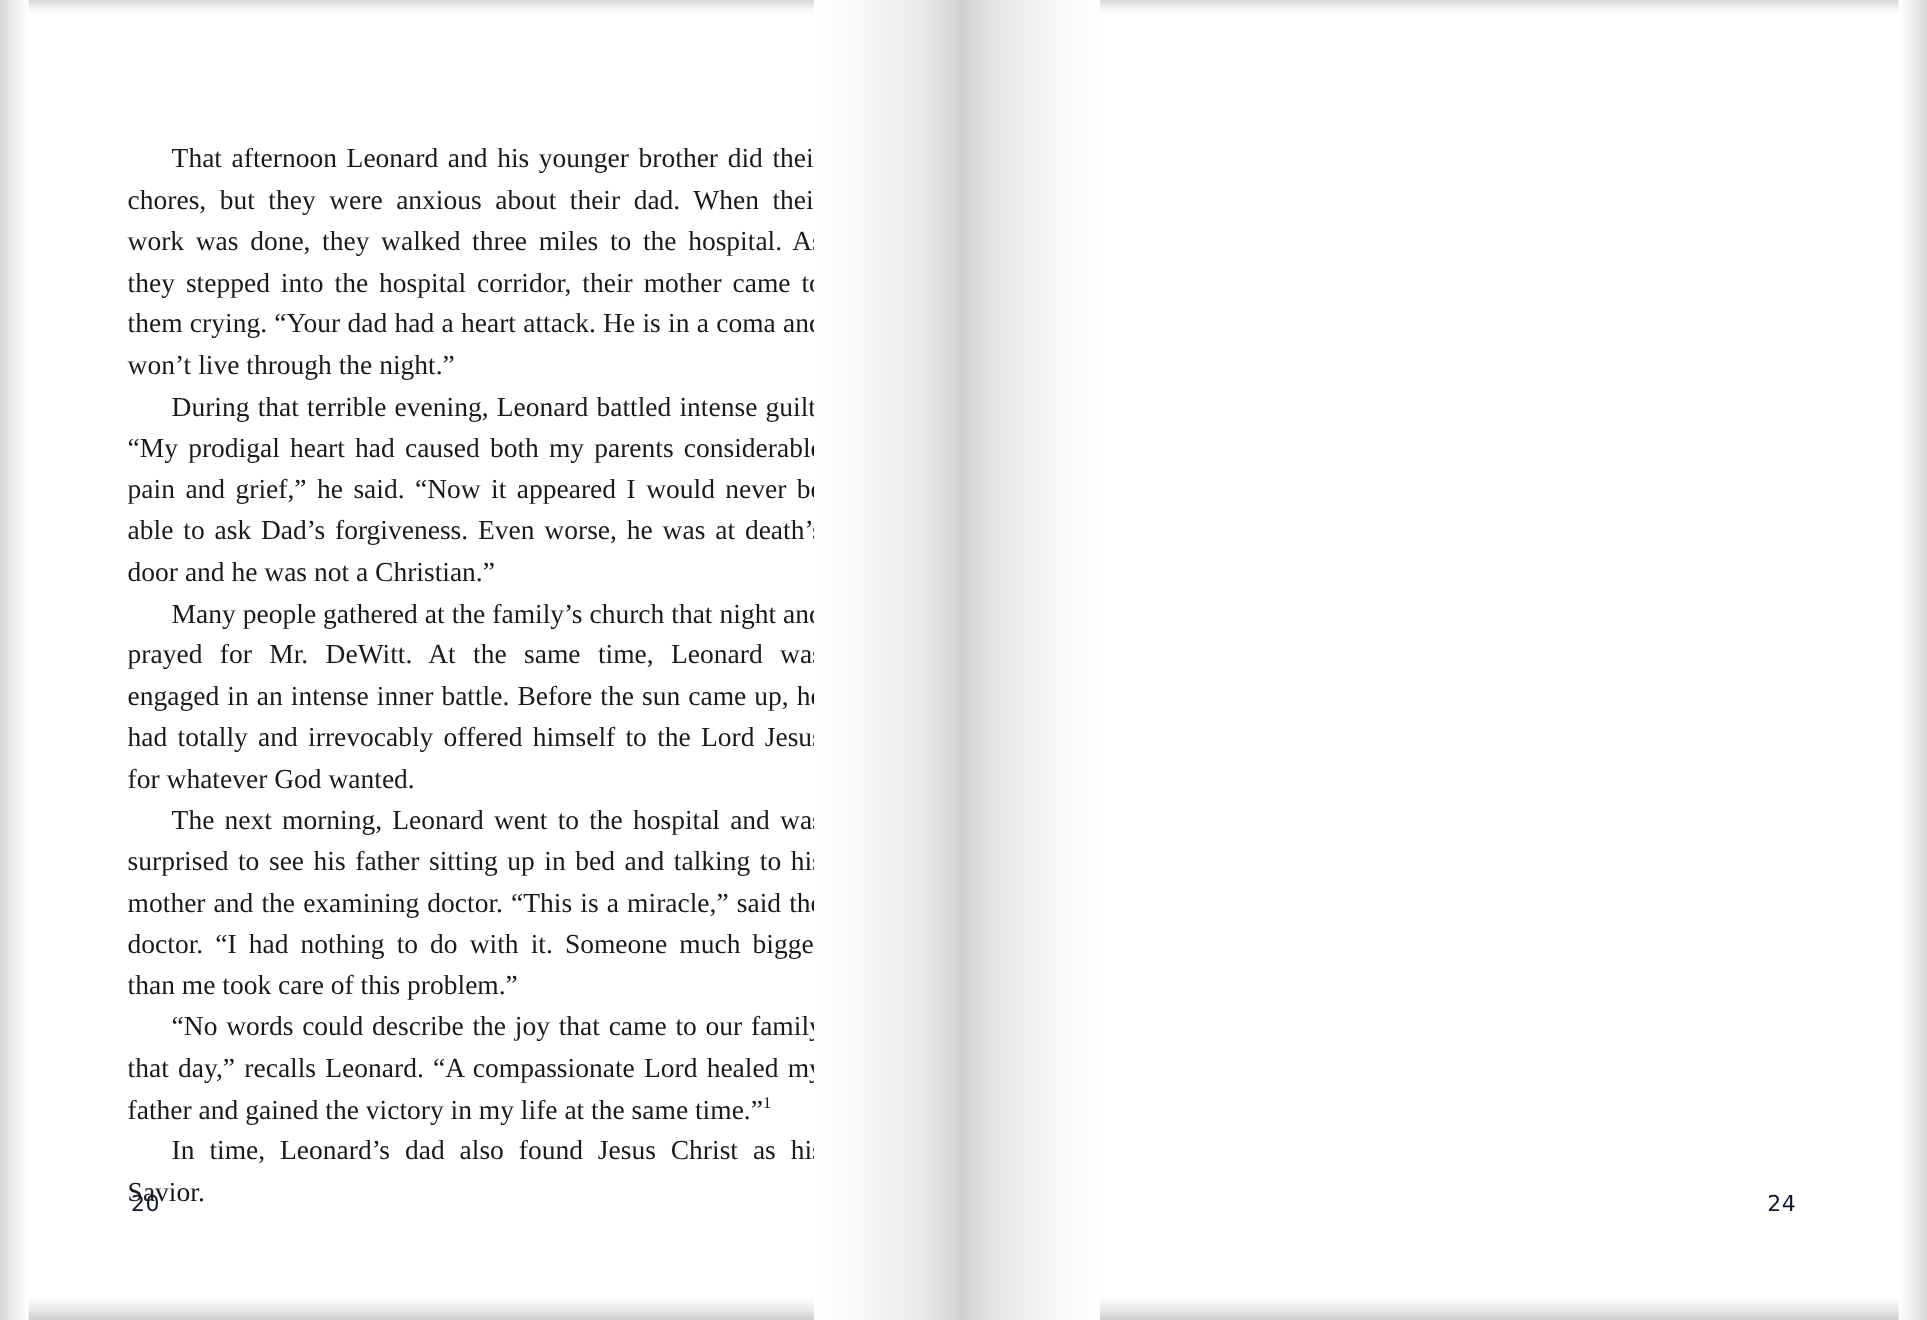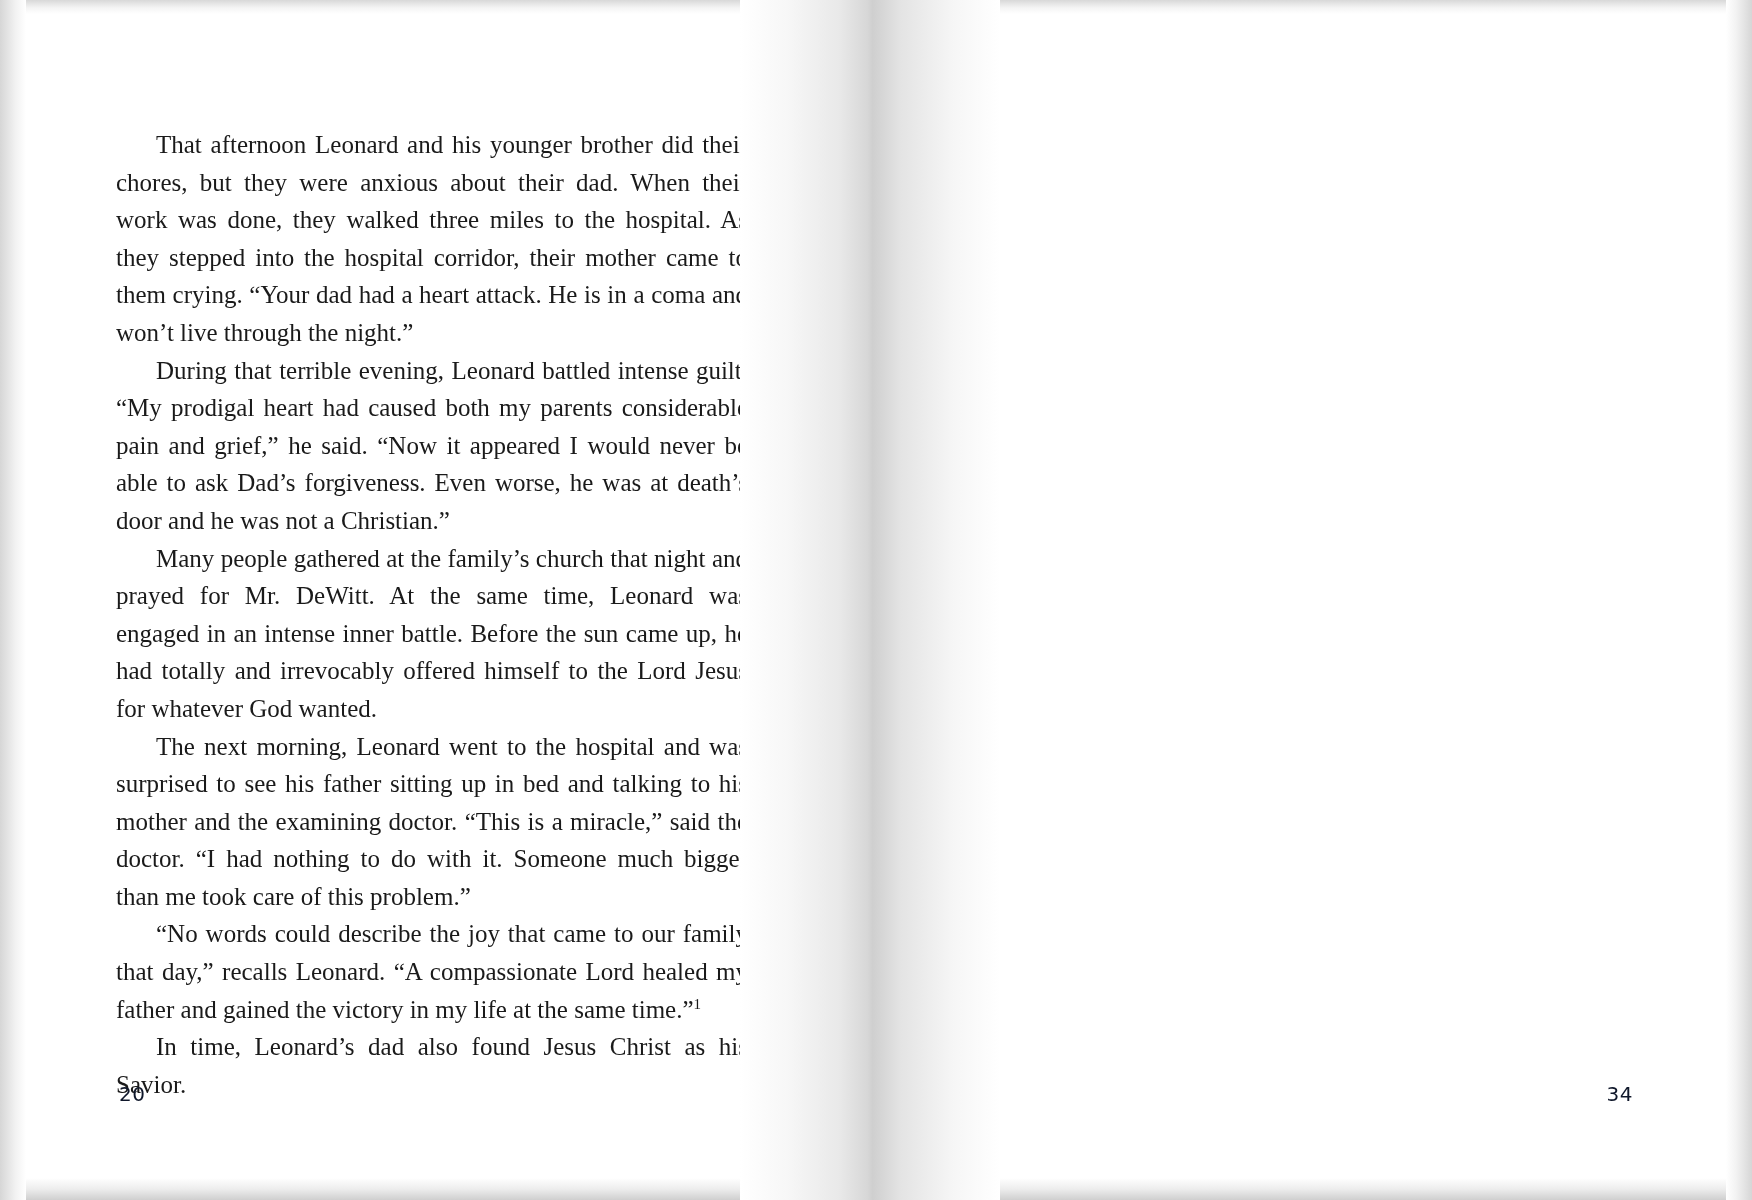--- a/index.html
+++ b/index.html
@@ -131,17 +131,17 @@
       <p class="indent">Many people gathered at the family’s church that night and prayed for Mr. DeWitt. At the same time, Leonard was engaged in an intense inner battle. Before the sun came up, he had totally and irrevocably offered himself to the Lord Jesus for whatever God wanted.</p>
       <p class="indent">The next morning, Leonard went to the hospital and was surprised to see his father sitting up in bed and talking to his mother and the examining doctor. “This is a miracle,” said the doctor. “I had nothing to do with it. Someone much bigger than me took care of this problem.”</p>
       <p class="indent"><span>“No words could describe the joy that came to our family that day,” recalls Leonard. “A compassionate Lord healed my father and gained the victory in my life at the same time.”</span><sup class="footnote-ref">1</sup></p>
       <p class="indent">In time, Leonard’s dad also found Jesus Christ as his Savior.</p>
     </div>
     <div class="folio folio-left">20</div>
   </div>
 
   <div class="page page-right">
 
-    <div class="folio folio-right">34</div>
+    <div class="folio folio-right">24</div>
   </div>
 
   <div class="gutter"></div>
 </div>
 
 </body></html>

